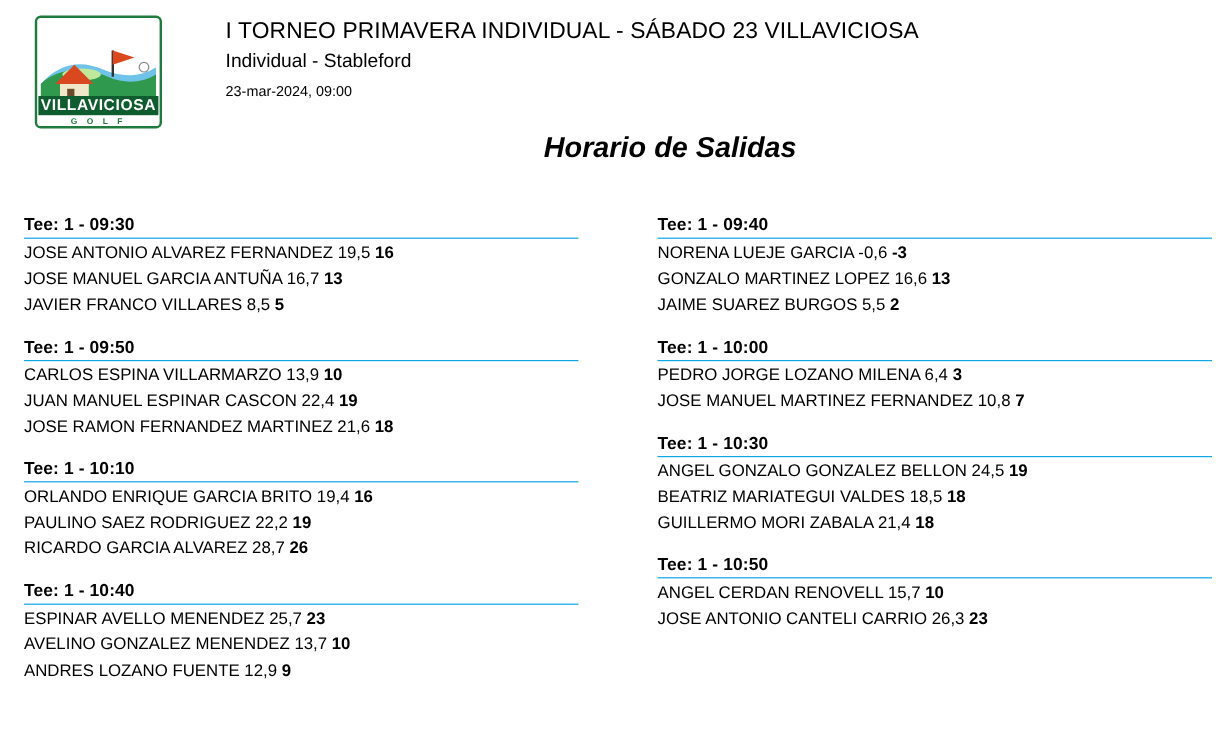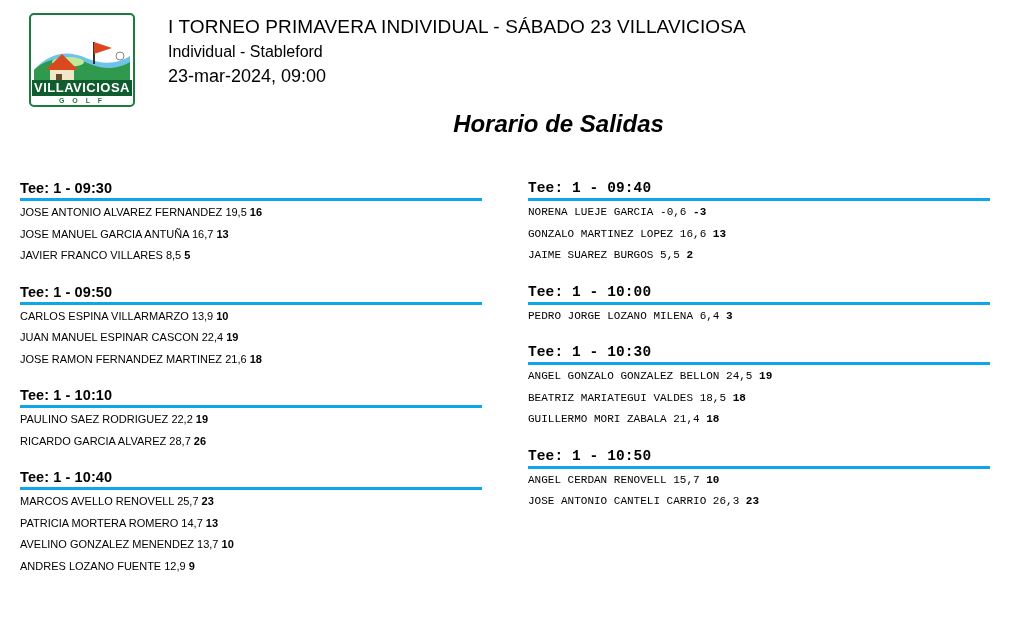--- a/index.html
+++ b/index.html
@@ -27,35 +27,35 @@
   }
   .logo {
     width: 108px;
     height: 96px;
     flex: 0 0 108px;
     position: relative;
     margin-top: 4px;
   }
   .logo svg { display: block; }
   .header-text {
-    margin-left: 32px;
+    margin-left: 52px;
     padding-top: 6px;
   }
   .tourney-title {
     font-size: 19px;
     line-height: 25px;
     font-weight: normal;
     letter-spacing: 0.1px;
   }
   .tourney-sub {
     font-size: 16px;
     line-height: 25px;
   }
   .tourney-date {
-    font-size: 18px;
+    font-size: 12px;
     line-height: 25px;
   }
   .doc-title {
     text-align: center;
     font-size: 24px;
     font-weight: bold;
     font-style: italic;
     margin-top: 2px;
     padding-left: 93px;
   }
@@ -64,35 +64,35 @@
     position: absolute;
     top: 180px;
     left: 0;
     width: 1024px;
     display: flex;
   }
   .col {
     width: 472px;
   }
   .col.left { margin-left: 20px; }
-  .col.right { margin-left: 36px; font-family: Liberation Mono, monospace; }
+  .col.right { margin-left: 56px; }
 
   .group {
     margin-bottom: 18px;
   }
   .tee-label {
     font-size: 14.5px;
     font-weight: bold;
     padding-bottom: 2px;
-    border-bottom: 3px solid #0ea5e9;
+    border-bottom: 1px solid #0ea5e9;
     width: 462px;
     letter-spacing: 0.1px;
   }
   .player {
-    font-size: 11px;
+    font-size: 14px;
     line-height: 20.5px;
     white-space: nowrap;
     padding-top: 1px;
   }
   .player .pname { }
   .player .hcp { }
   .player .shots { font-weight: bold; }
 </style>
 </head>
 <body>
@@ -163,42 +163,42 @@
         <div class="player">
           <span class="pname">JOSE RAMON FERNANDEZ MARTINEZ  </span>
           <span class="hcp">21,6 </span>
           <span class="shots">18</span>
         </div>
       </div>
 
       <div class="group">
         <div class="tee-label">Tee: 1 - 10:10</div>
         <div class="player">
+          <span class="pname">ORLANDO ENRIQUE GARCIA BRITO  </span>
+          <span class="hcp">19,4 </span>
+          <span class="shots">16</span>
+        </div>
+        <div class="player">
           <span class="pname">PAULINO SAEZ RODRIGUEZ  </span>
           <span class="hcp">22,2 </span>
           <span class="shots">19</span>
         </div>
         <div class="player">
           <span class="pname">RICARDO GARCIA ALVAREZ  </span>
           <span class="hcp">28,7 </span>
           <span class="shots">26</span>
         </div>
       </div>
 
       <div class="group">
         <div class="tee-label">Tee: 1 - 10:40</div>
         <div class="player">
-          <span class="pname">MARCOS AVELLO RENOVELL  </span>
+          <span class="pname">ESPINAR AVELLO MENENDEZ  </span>
           <span class="hcp">25,7 </span>
           <span class="shots">23</span>
-        </div>
-        <div class="player">
-          <span class="pname">PATRICIA MORTERA ROMERO  </span>
-          <span class="hcp">14,7 </span>
-          <span class="shots">13</span>
         </div>
         <div class="player">
           <span class="pname">AVELINO GONZALEZ MENENDEZ  </span>
           <span class="hcp">13,7 </span>
           <span class="shots">10</span>
         </div>
         <div class="player">
           <span class="pname">ANDRES LOZANO FUENTE  </span>
           <span class="hcp">12,9 </span>
           <span class="shots">9</span>
@@ -228,20 +228,25 @@
         </div>
       </div>
 
       <div class="group">
         <div class="tee-label">Tee: 1 - 10:00</div>
         <div class="player">
           <span class="pname">PEDRO JORGE LOZANO MILENA  </span>
           <span class="hcp">6,4 </span>
           <span class="shots">3</span>
         </div>
+        <div class="player">
+          <span class="pname">JOSE MANUEL MARTINEZ FERNANDEZ  </span>
+          <span class="hcp">10,8 </span>
+          <span class="shots">7</span>
+        </div>
       </div>
 
       <div class="group">
         <div class="tee-label">Tee: 1 - 10:30</div>
         <div class="player">
           <span class="pname">ANGEL GONZALO GONZALEZ BELLON  </span>
           <span class="hcp">24,5 </span>
           <span class="shots">19</span>
         </div>
         <div class="player">

